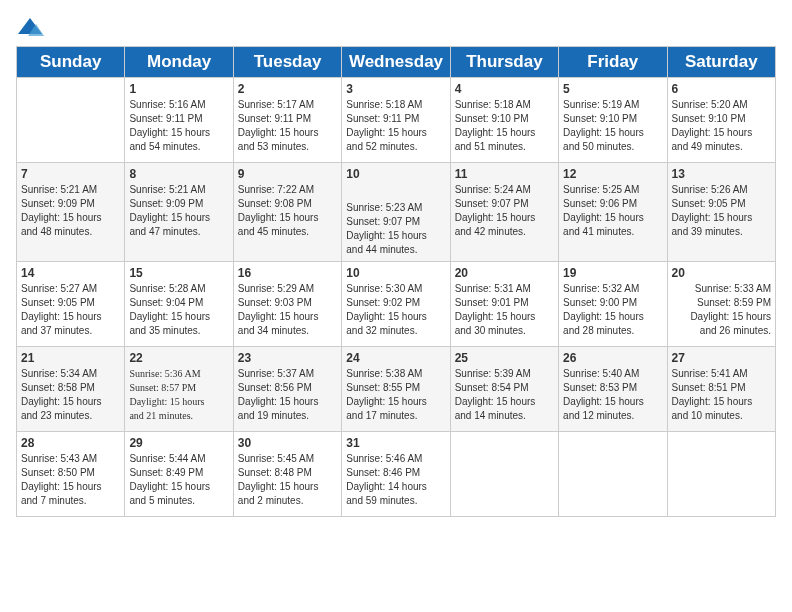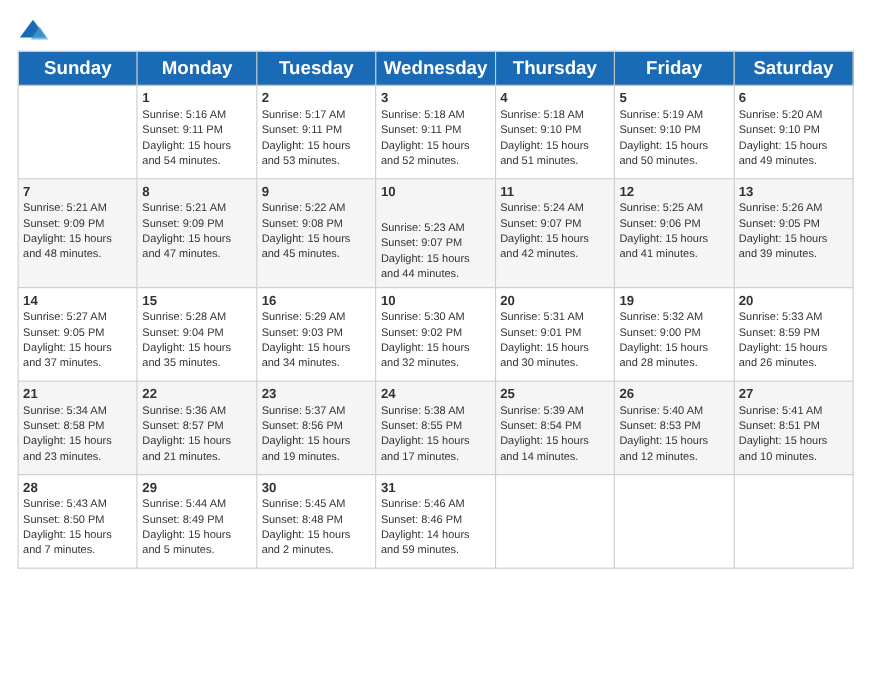--- a/index.html
+++ b/index.html
@@ -178,21 +178,21 @@
         </td>
         <td>
           <span class="day-number">8</span>
           <div class="day-info" style="white-space: pre-line;">Sunrise: 5:21 AM
 Sunset: 9:09 PM
 Daylight: 15 hours
 and 47 minutes.</div>
         </td>
         <td>
           <span class="day-number">9</span>
-          <div class="day-info" style="white-space: pre-line;">Sunrise: 5:22 AM
+          <div class="day-info" style="white-space: pre-line;">Sunrise: 7:22 AM
 Sunset: 9:08 PM
 Daylight: 15 hours
 and 45 minutes.</div>
         </td>
         <td>
           <span class="day-number">10</span>
           <div class="day-info" style="white-space: pre-line; margin-top: 20px;">Sunrise: 5:23 AM
 Sunset: 9:07 PM
 Daylight: 15 hours
 and 44 minutes.</div>
@@ -257,37 +257,37 @@
         </td>
         <td>
           <span class="day-number">19</span>
           <div class="day-info" style="white-space: pre-line;">Sunrise: 5:32 AM
 Sunset: 9:00 PM
 Daylight: 15 hours
 and 28 minutes.</div>
         </td>
         <td>
           <span class="day-number">20</span>
-          <div class="day-info" style="white-space: pre-line;">Sunrise: 5:33 AM
+          <div class="day-info" style="white-space: pre-line; text-align: right;">Sunrise: 5:33 AM
 Sunset: 8:59 PM
 Daylight: 15 hours
 and 26 minutes.</div>
         </td>
       </tr>
       <tr>
         <td>
           <span class="day-number">21</span>
           <div class="day-info" style="white-space: pre-line;">Sunrise: 5:34 AM
 Sunset: 8:58 PM
 Daylight: 15 hours
 and 23 minutes.</div>
         </td>
         <td>
           <span class="day-number">22</span>
-          <div class="day-info" style="white-space: pre-line;">Sunrise: 5:36 AM
+          <div class="day-info" style="white-space: pre-line; font-family: Liberation Serif, serif;">Sunrise: 5:36 AM
 Sunset: 8:57 PM
 Daylight: 15 hours
 and 21 minutes.</div>
         </td>
         <td>
           <span class="day-number">23</span>
           <div class="day-info" style="white-space: pre-line;">Sunrise: 5:37 AM
 Sunset: 8:56 PM
 Daylight: 15 hours
 and 19 minutes.</div>

